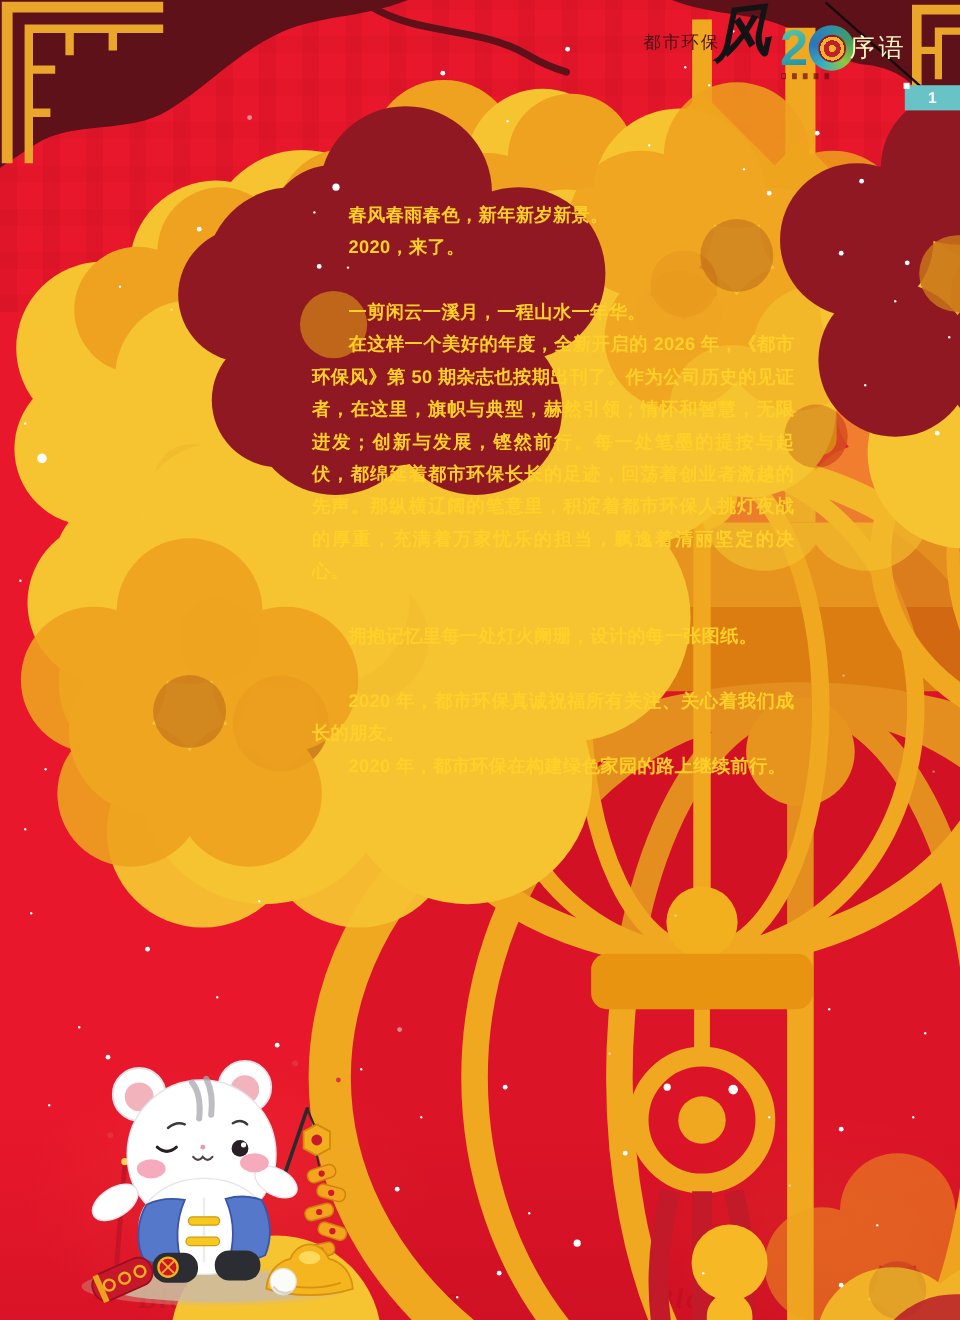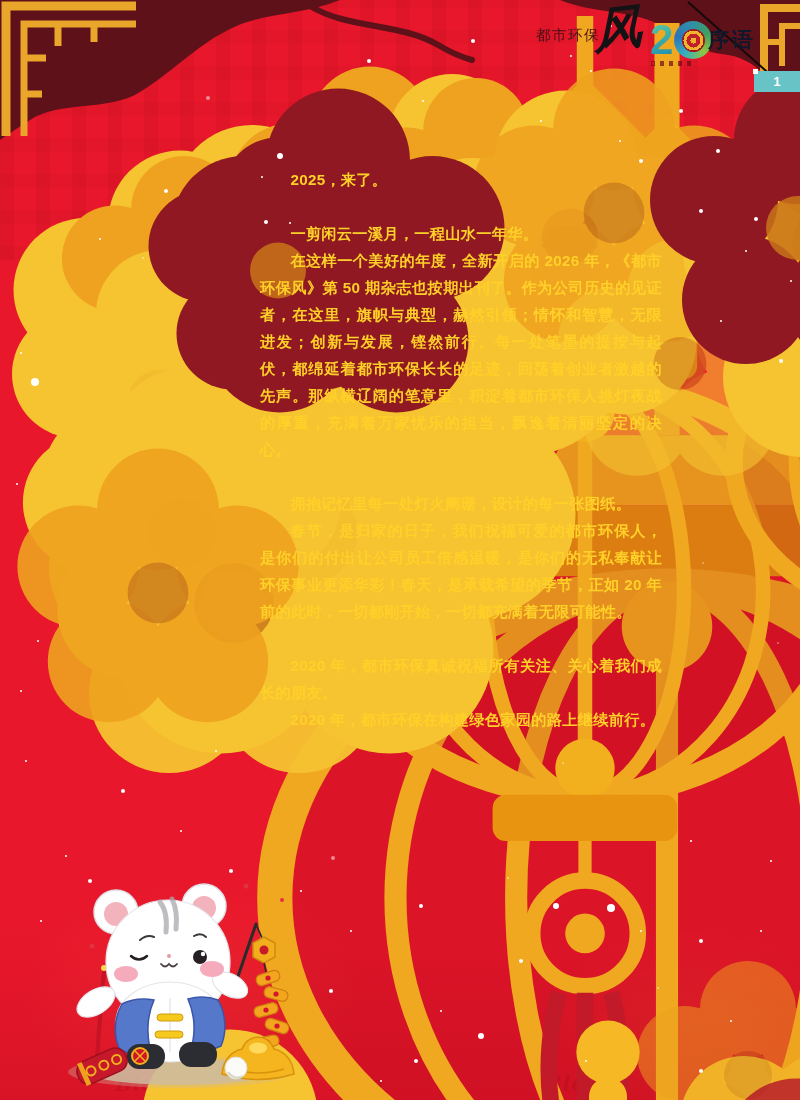--- a/index.html
+++ b/index.html
@@ -48,21 +48,21 @@
   .logo-two{font-size:42px;line-height:40px;font-weight:800;
       background:linear-gradient(160deg,#57c7a4 10%,#1f8fae 90%);-webkit-background-clip:text;background-clip:text;color:transparent;}
   .logo-zero{width:38px;height:38px;border-radius:50%;display:grid;place-items:center;
       background:conic-gradient(from 210deg,#35b0c0,#2d74b8,#2f8fa8,#3f9e62,#8fc63f,#35b0c0);}
   .logo-zero .in{width:23px;height:23px;border-radius:50%;
       background:radial-gradient(circle,#f0b42c 0 3px,#c21f2c 3px 7px,#f0b42c 7px 10px,#9d1520 10px);}
   .logo-zero .sr{position:absolute;width:1px;height:1px;overflow:hidden;opacity:0;}
   .logo-sub{position:absolute;left:652px;top:62px;width:2px;height:3px;background:transparent;
       box-shadow:0 0 0 1px rgba(110,10,20,.7),9px 0 0 1px rgba(110,10,20,.7),18px 0 0 1px rgba(110,10,20,.7),
                  27px 0 0 1px rgba(110,10,20,.7),36px 0 0 1px rgba(110,10,20,.7);}
-  .section-title{position:absolute;left:708px;top:26px;font-size:21px;font-weight:700;color:#0f172a;letter-spacing:3px;}
+  .section-title{position:absolute;left:708px;top:26px;font-size:21px;font-weight:400;color:#fef9c3;letter-spacing:3px;}
   .page-tab{position:absolute;left:754px;top:71px;width:46px;height:21px;background:#68c3c6;
       display:flex;align-items:center;justify-content:center;}
   .page-tab::before{content:"";position:absolute;left:-1px;top:-2px;width:5px;height:5px;background:#fff;}
   .page-tab span{color:#fff;font-size:13px;font-weight:700;}
   
   .text{position:absolute;left:260px;top:166px;width:402px;color:#ffd028;
       font-size:15.2px;line-height:27px;font-weight:700;letter-spacing:.3px;
       text-align:justify;}
   .text p{margin:0;text-indent:2em;}
   .group{margin:0 0 27px 0;}
@@ -306,28 +306,28 @@
     </span>
   </div>
   <div class="logo-sub"></div>
   <span class="section-title">序语</span>
   <div class="page-tab">
     <span>1</span>
   </div>
 
   <main class="text">
     <section class="group">
-      <p>2025，来了。</p>
+      <p>春风春雨春色，新年新岁新景。</p>
+      <p>2020，来了。</p>
     </section>
     <section class="group">
       <p>一剪闲云一溪月，一程山水一年华。</p>
       <p>在这样一个美好的年度，全新开启的 2026 年，《都市环保风》第 50 期杂志也按期出刊了。作为公司历史的见证者，在这里，旗帜与典型，赫然引领；情怀和智慧，无限进发；创新与发展，铿然前行。每一处笔墨的提按与起伏，都绵延着都市环保长长的足迹，回荡着创业者激越的先声。那纵横辽阔的笔意里，积淀着都市环保人挑灯夜战的厚重，充满着万家忧乐的担当，飘逸着清丽坚定的决心。</p>
     </section>
     <section class="group">
       <p>拥抱记忆里每一处灯火阑珊，设计的每一张图纸。</p>
-      <p>春节，是归家的日子，我们祝福可爱的都市环保人，是你们的付出让公司员工倍感温暖，是你们的无私奉献让环保事业更添华彩！春天，是承载希望的季节，正如 20 年前的此时，一切都刚开始，一切都充满着无限可能性。</p>
     </section>
     <section class="group">
       <p>2020 年，都市环保真诚祝福所有关注、关心着我们成长的朋友。</p>
       <p>2020 年，都市环保在构建绿色家园的路上继续前行。</p>
     </section>
   </main>
 </div>
 
 </body></html>

